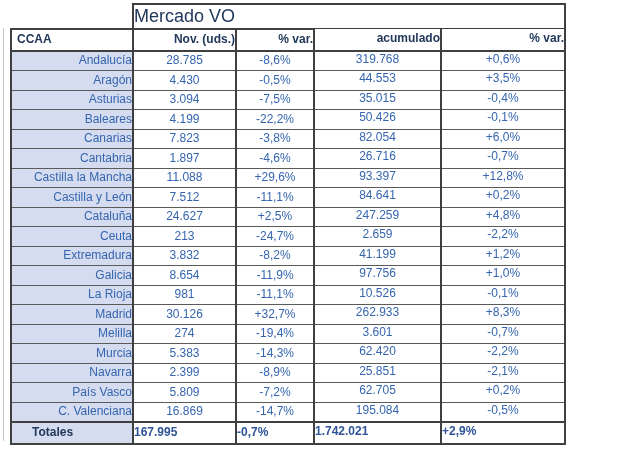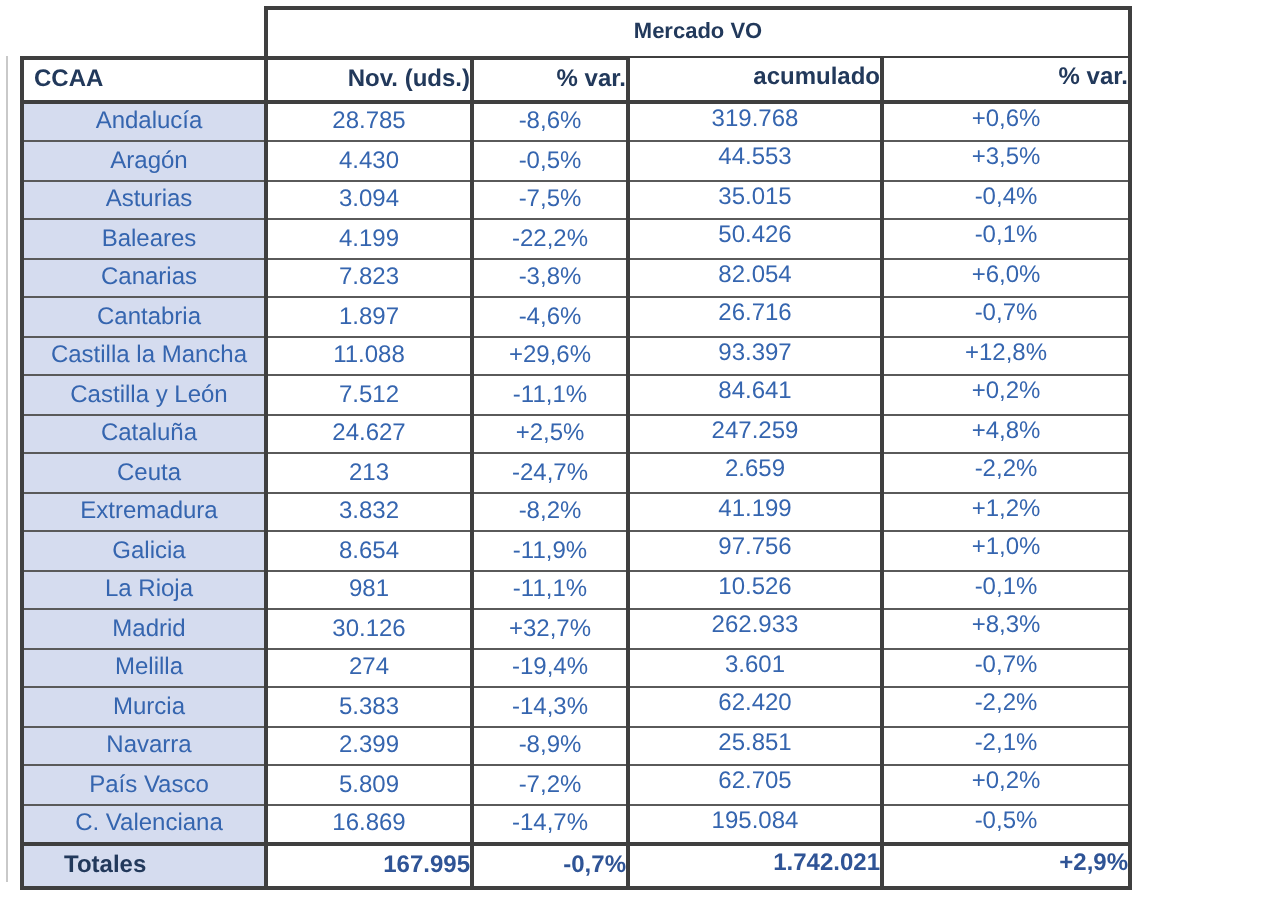--- a/index.html
+++ b/index.html
@@ -40,56 +40,56 @@
     border-left: 2px solid var(--border-dark);
     border-right: 2px solid var(--border-dark);
     border-top: 1px solid var(--border-row);
     border-bottom: 1px solid var(--border-row);
     overflow: hidden; white-space: nowrap;
   }
 
   
   tr.title-row td.blank { border: none; background: #ffffff; }
   tr.title-row td.title {
-    height: 25px; text-align: center; vertical-align: middle;
-    font-weight: bold; color: var(--header-navy); font-size: 11px;
+    height: 25px; vertical-align: middle;
+    font-weight: normal; color: var(--header-navy); font-size: 18px;
     border-top: 2px solid var(--border-dark);
     border-bottom: 2px solid var(--border-dark);
   }
 
   
   tr.head-row th {
     height: 22px; font-weight: bold; color: var(--header-navy);
     text-align: right; vertical-align: middle;
     border-top: 2px solid var(--border-dark);
     border-bottom: 2px solid var(--border-dark);
     background: #ffffff;
   }
   tr.head-row th.ccaa-head { text-align: left; padding-left: 5px; }
 
   
   tr.data-row td { height: 19.5px; vertical-align: middle; color: var(--text-blue); }
   tr.data-row td.region {
-    background: var(--region-bg); text-align: center; padding-left: 5px;
+    background: var(--region-bg); text-align: right; padding-left: 5px;
   }
   tr.data-row td.num { text-align: center; }
   td.raised, th.raised { position: relative; top: -1px; }
   tr.data-row td.raised { vertical-align: top; padding-top: 2px; margin-left: 48px; }
 
   
   tr.totals-row td {
     height: 22px; vertical-align: middle; font-weight: bold;
     border-top: 2px solid var(--border-dark);
     border-bottom: 2px solid var(--border-dark);
   }
   tr.totals-row td.region {
     background: var(--region-bg); color: var(--header-navy);
     text-align: left; padding-left: 20px;
   }
-  tr.totals-row td.num { color: var(--totals-blue); text-align: right; }
+  tr.totals-row td.num { color: var(--totals-blue); text-align: left; }
 </style>
 </head>
 <body>
 
 <div class="canvas">
   <div class="excel-gridline"></div>
 
   <table class="vo-table">
     <colgroup>
       <col class="c-region">

